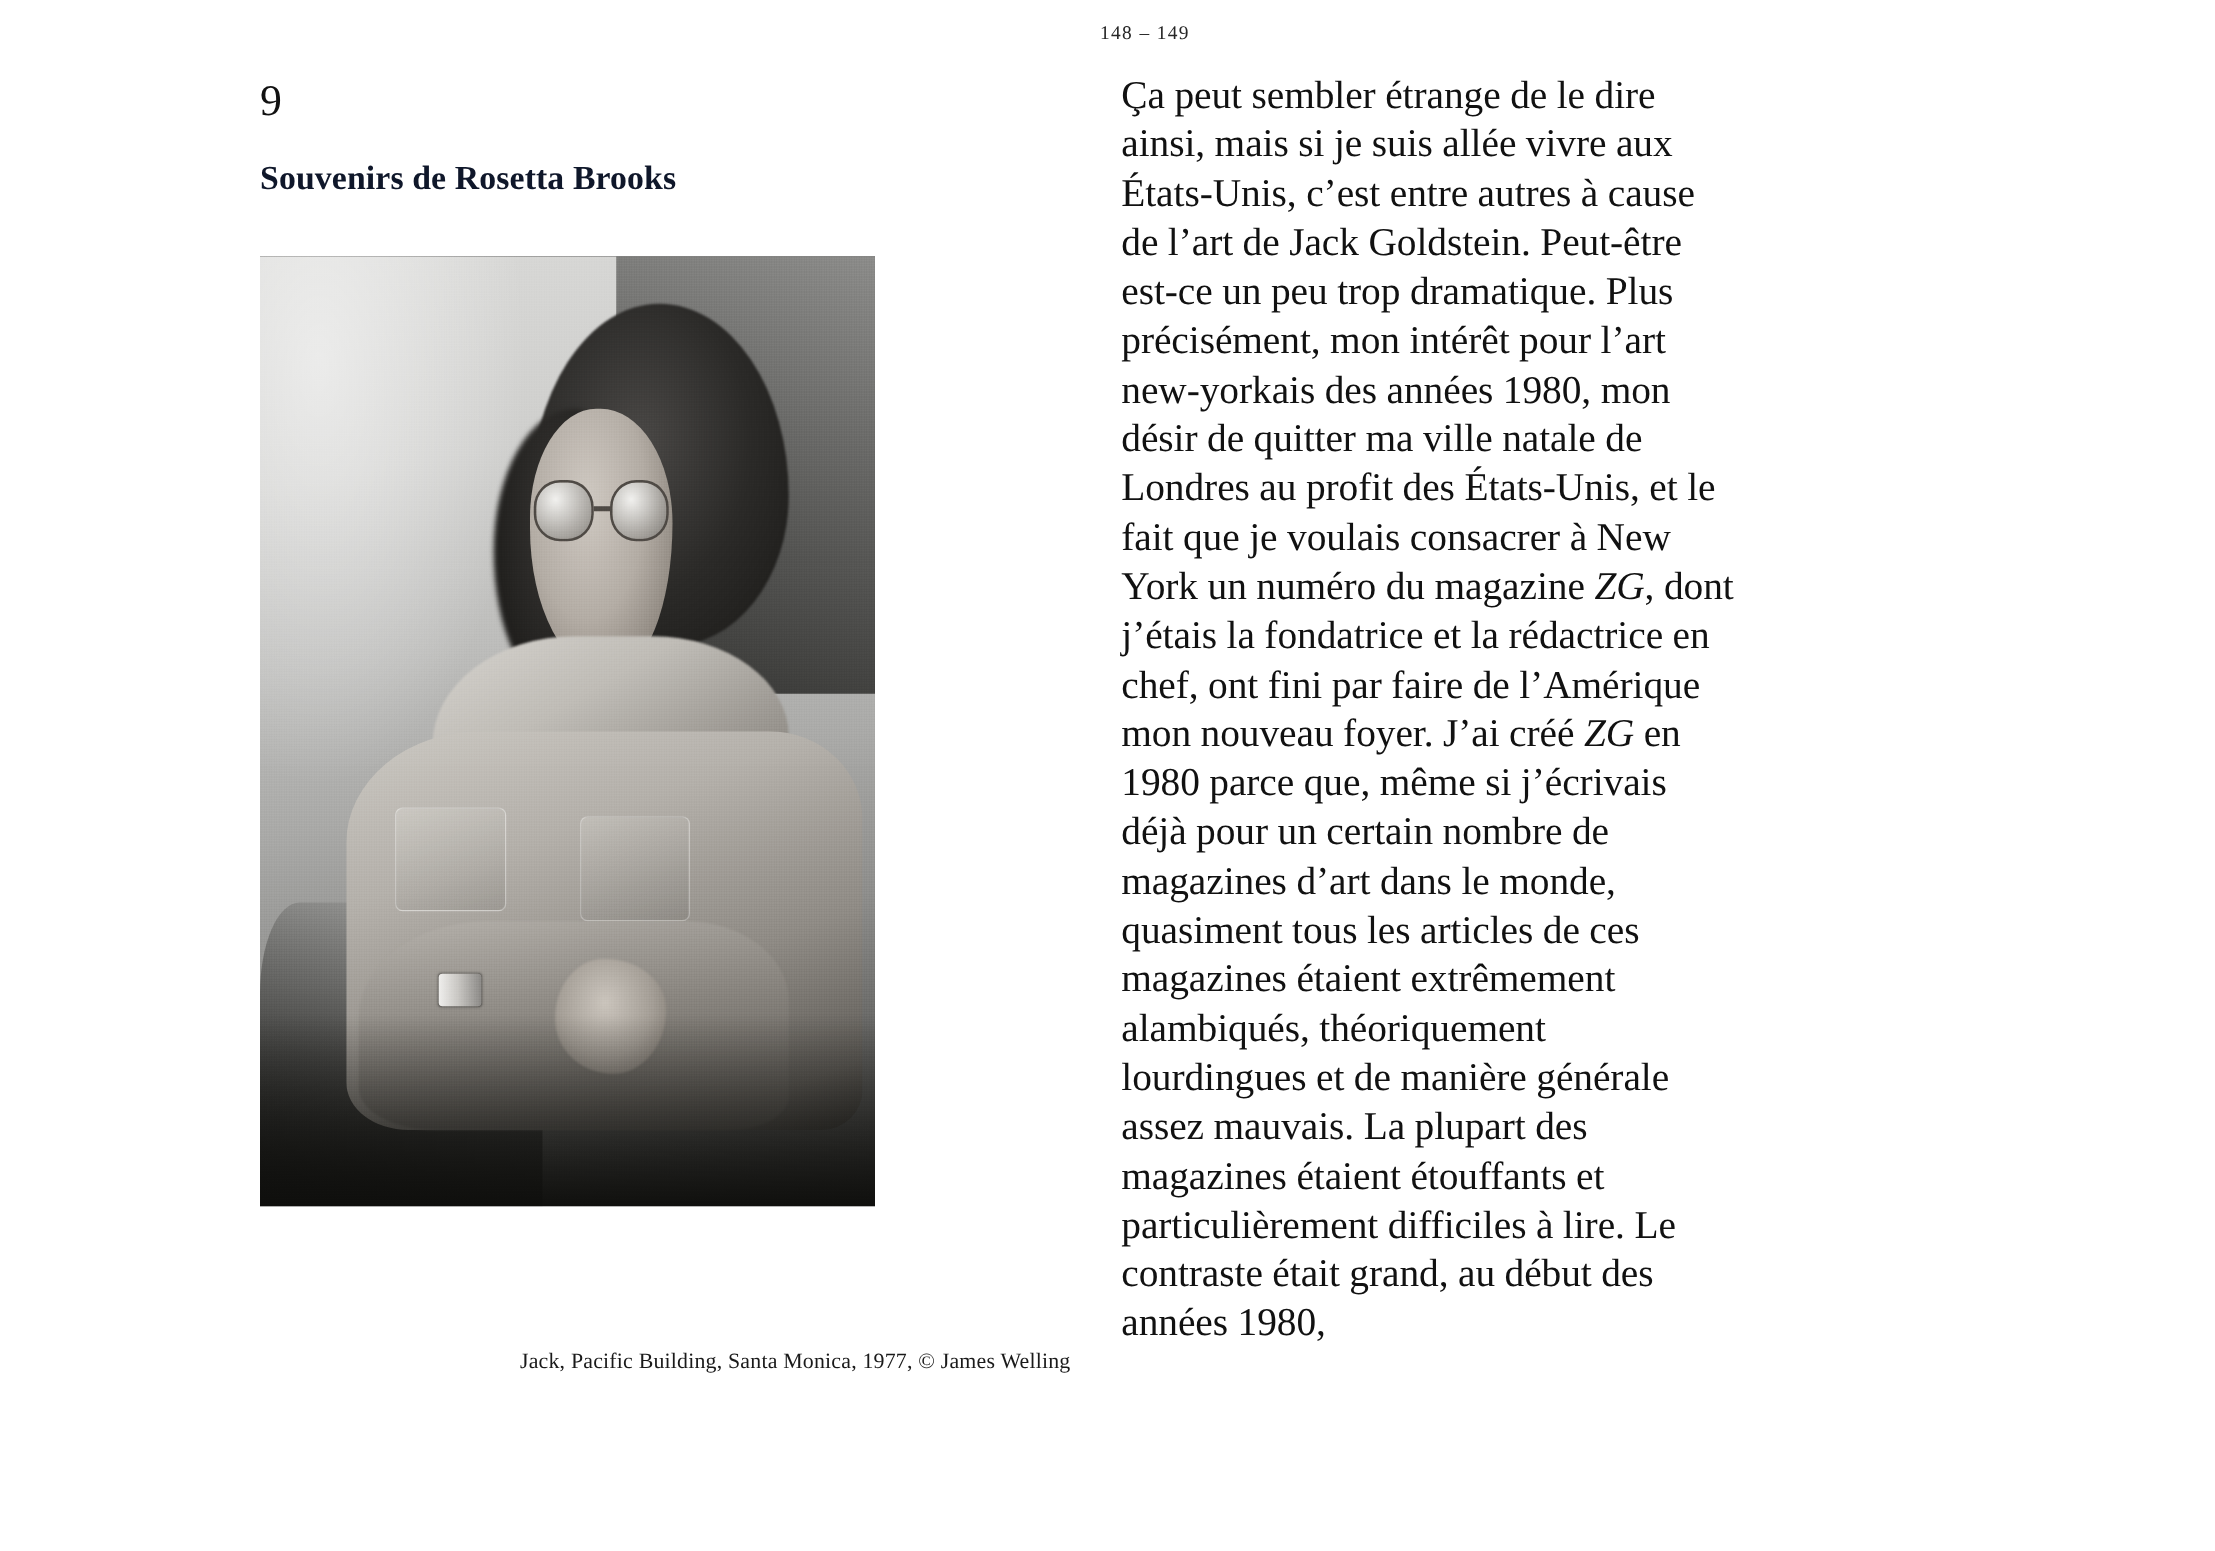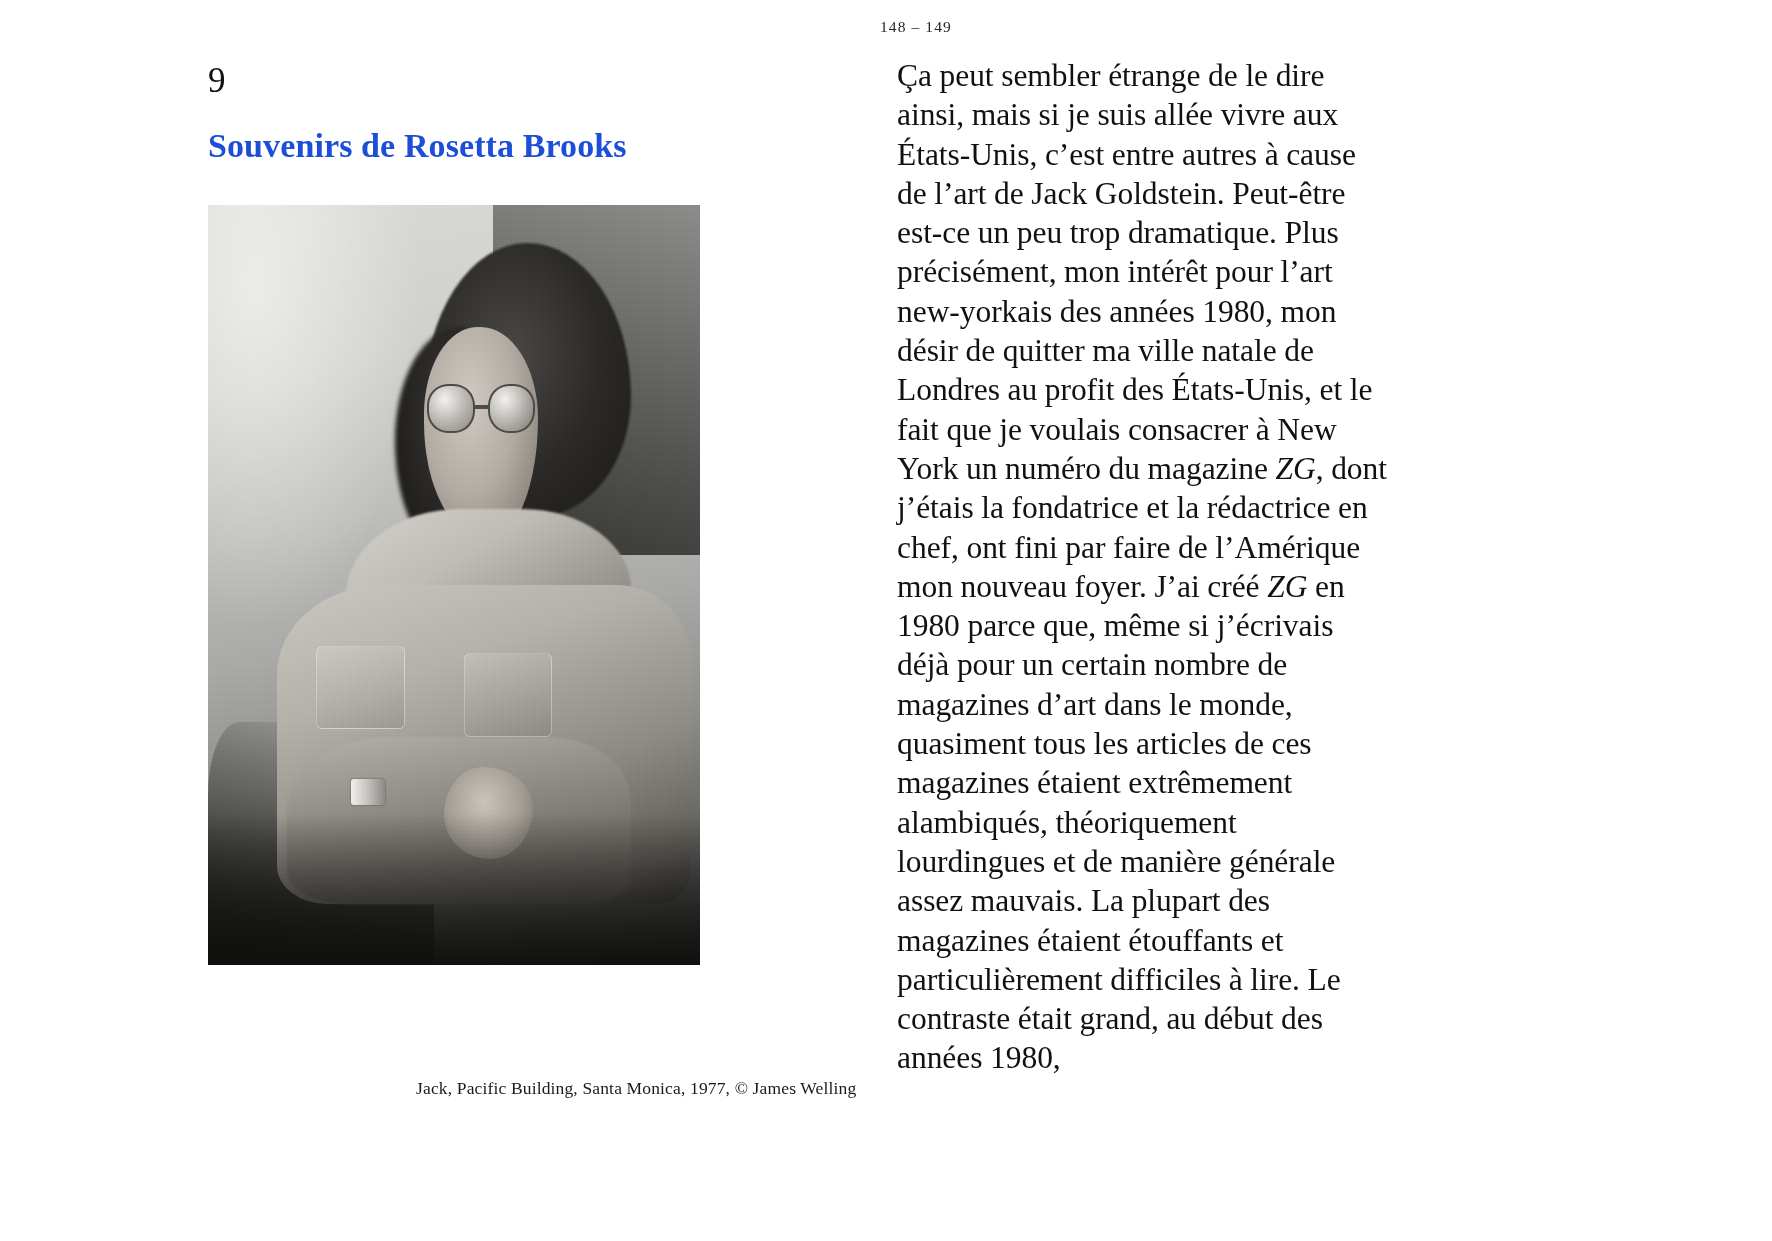--- a/index.html
+++ b/index.html
@@ -37,25 +37,25 @@
     font-size: 35px;
     line-height: 1.1;
     letter-spacing: 0.2px;
     color: #111;
   }
 
   .chapter-title {
     position: absolute;
     left: 208px;
     top: 126px;
-    font-size: 34px;
+    font-size: 27px;
     line-height: 1.2;
     letter-spacing: 0.1px;
     white-space: nowrap;
-    color: #1d4ed8;
+    color: #0f172a;
   }
 
   .figure {
     position: absolute;
     left: 208px;
     top: 205px;
     width: 492px;
     height: 760px;
     padding-left: 36px;
   }

